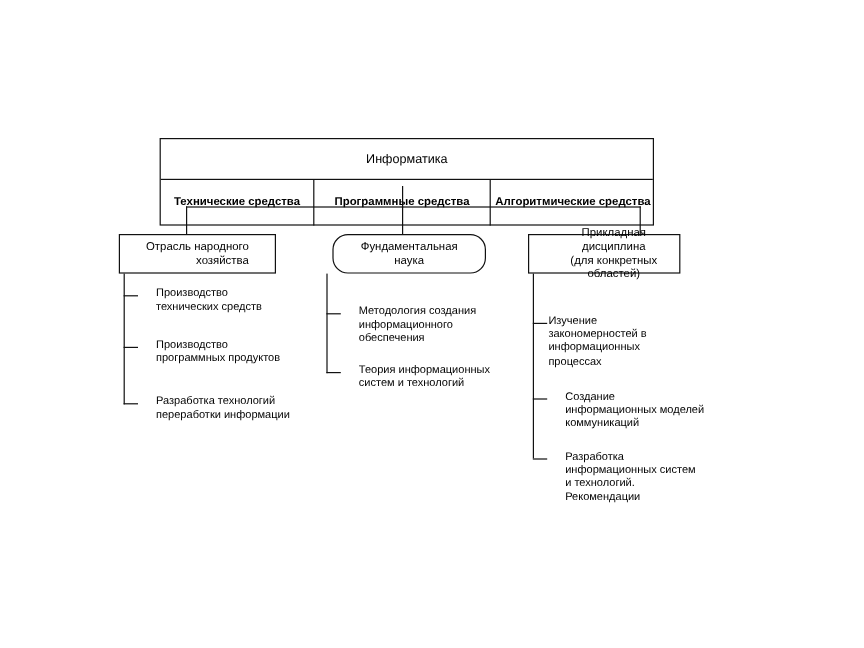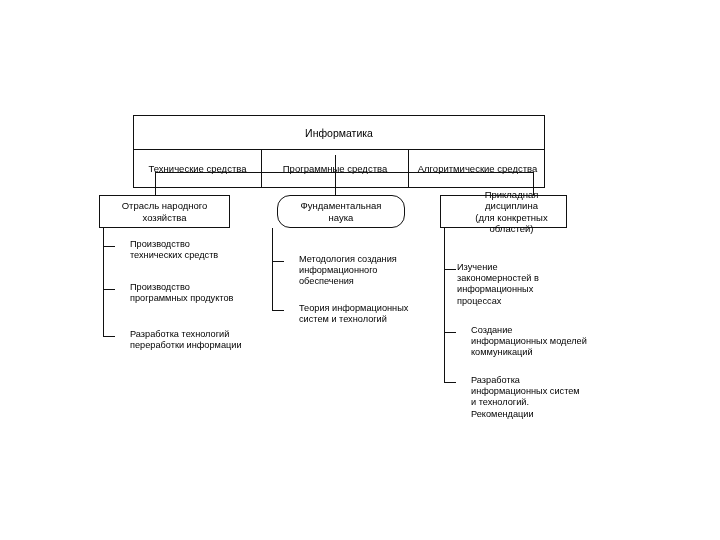--- a/index.html
+++ b/index.html
@@ -83,20 +83,21 @@
     position: absolute;
     top: 34px;
     height: 38px;
     box-sizing: border-box;
     display: flex;
     align-items: center;
     justify-content: center;
     text-align: right;
     font-size: 9.5px;
     line-height: 1.22;
+    font-weight: bold;
   }
   #top-cell-0 { left: 0px;   width: 127px; }
   #top-cell-1 { left: 127px; width: 148px; border-left: 1px solid #111111; border-right: 1px solid #111111; }
   #top-cell-2 { left: 275px; width: 137px; }
 
   
   #box-branch-0 { left: 99px;  top: 195px; width: 131px; height: 33px; font-size: 9.5px; }
   #box-branch-1 { left: 277px; top: 195px; width: 128px; height: 33px; font-size: 9.5px; }
   #box-branch-2 { left: 440px; top: 195px; width: 127px; height: 33px; font-size: 9.5px; padding-left: 16px; }
 
@@ -120,21 +121,21 @@
     <div class="top-cell" id="top-cell-1">Программные
 средства</div>
   </div>
 
   <div class="vline" style="left:335px; top:155px; height:18px;"></div>
   <div class="hline" style="left:155px; top:172px; width:379px;"></div>
   <div class="vline" style="left:155px; top:172px; height:23px;"></div>
   <div class="vline" style="left:335px; top:172px; height:23px;"></div>
   <div class="vline" style="left:533px; top:172px; height:23px;"></div>
 
-  <div class="box" id="box-branch-0" style="white-space: pre-line;">Отрасль народного
+  <div class="box" id="box-branch-0" style="white-space: pre-line; text-align: right;">Отрасль народного
 хозяйства</div>
   <div class="box" id="box-branch-1" style="white-space: pre-line; border-radius: 13px;">Фундаментальная
 наука</div>
   <div class="box" id="box-branch-2" style="white-space: pre-line;">Прикладная дисциплина
 (для конкретных областей)</div>
 
   <div class="vline" style="left:103px; top:228px; height:109px;"></div>
 
   <div class="tick" style="left:103px; top:246px;"></div>
   <div class="leaf" style="left:118px; top:239px; width:150px;">Производство

